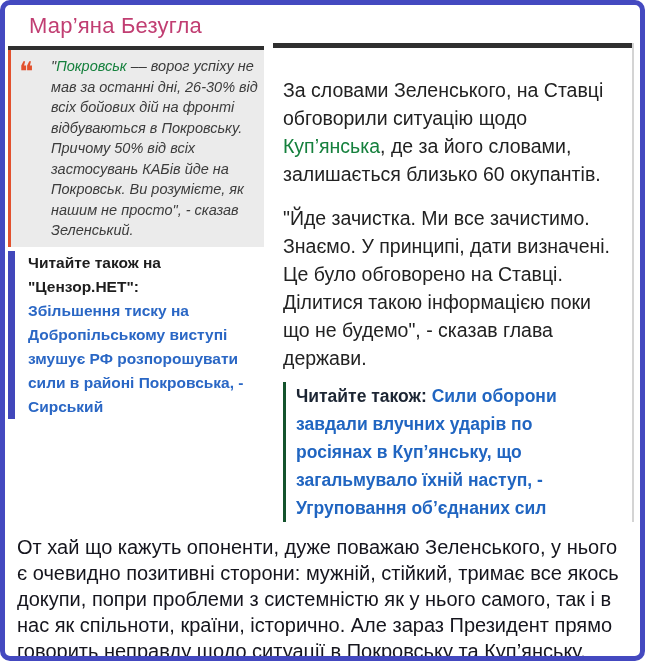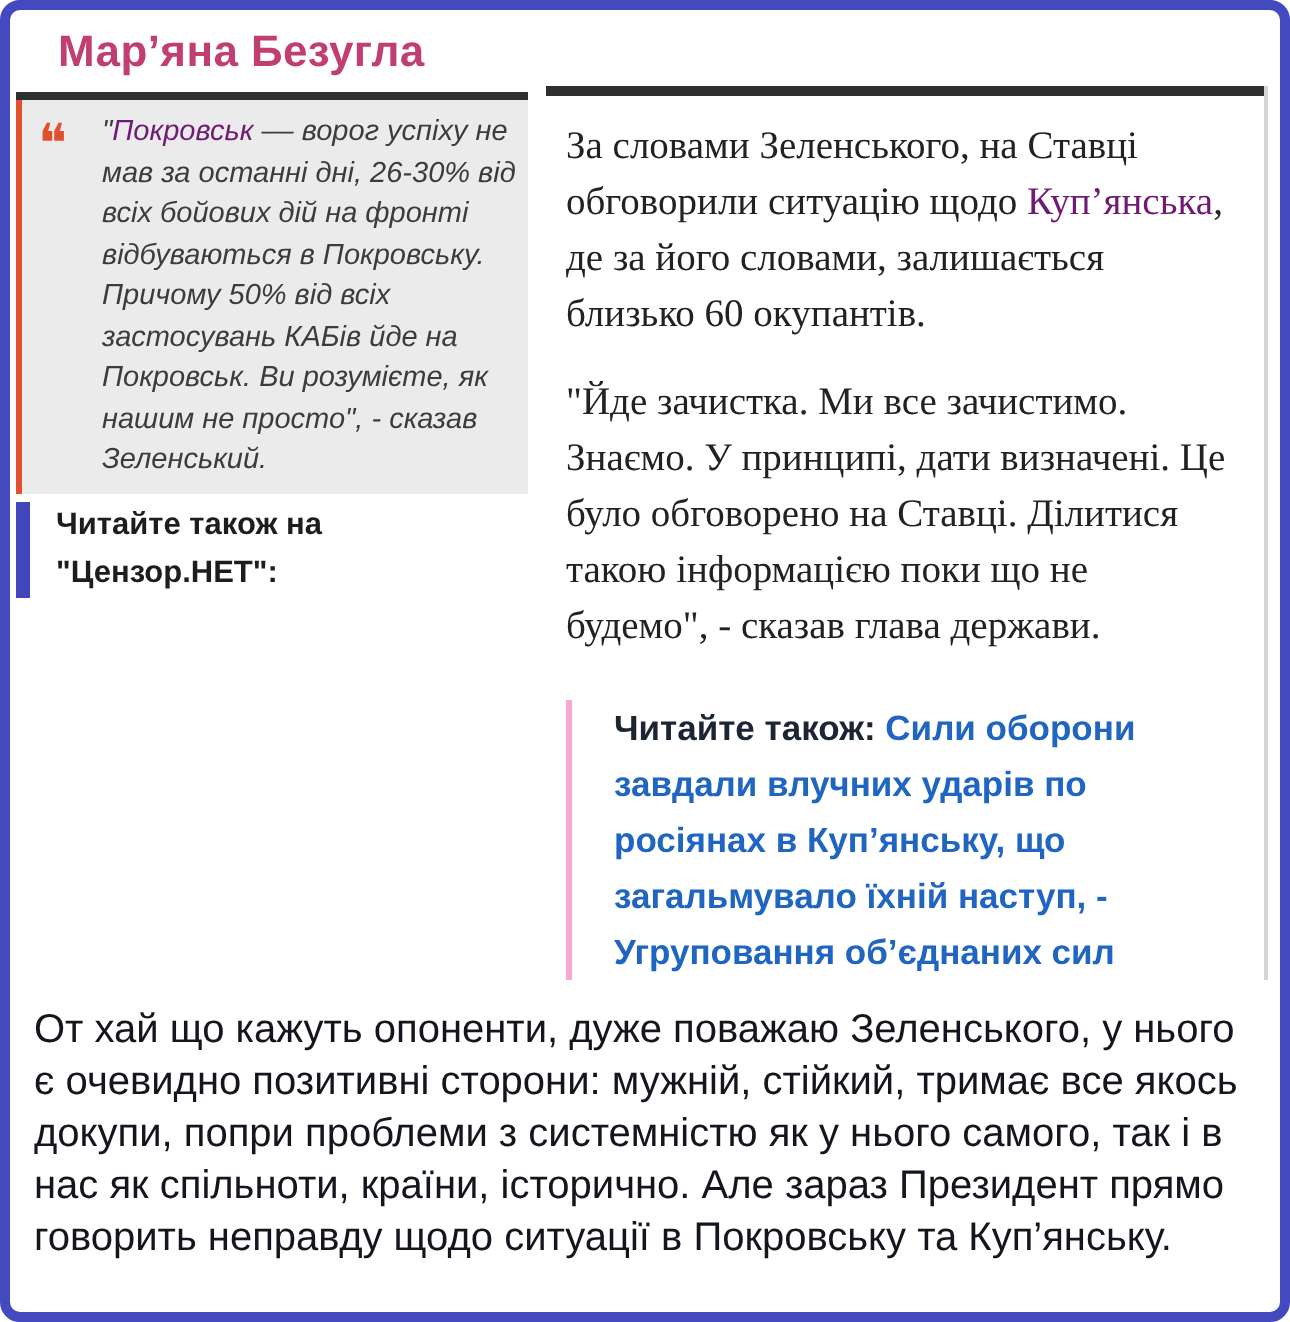--- a/index.html
+++ b/index.html
@@ -3,21 +3,21 @@
 <meta charset="utf-8">
 <style>
   html,body { margin:0; padding:0; background:#ffffff; }
   body { width:645px; height:661px; font-family:"Liberation Sans", sans-serif; }
   .frame {
     box-sizing:border-box; width:645px; height:661px;
     border:5px solid #4449c0; border-radius:10px;
     background:#ffffff; overflow:hidden;
   }
   .header { padding:8px 24px 4px 24px; }
-  .channel-name { color:#c13e72; font-size:22px; font-weight:700; letter-spacing:0.2px; cursor:pointer; }
+  .channel-name { color:#c13e72; font-size:22px; font-weight:400; letter-spacing:0.2px; cursor:pointer; }
 
   .columns { display:flex; gap:9px; padding:0 6px 0 3px; align-items:flex-start; }
   .col-left { width:256px; flex:none; margin-top:3px; }
   .col-right { flex:1; border-right:2px solid #d4d4d4; min-height:445px; box-sizing:border-box; }
 
   .bar-left { height:4px; background:#2f2f2f; }
   .bar-right { height:5px; background:#2f2f2f; }
 
   .quote-block {
     background:#ebebeb; border-left:3px solid #e2512d;
@@ -28,27 +28,27 @@
 
   .p-left { font-size:15px; line-height:20.5px; color:#161616; margin:6px 0 0 1px; }
   .read-left {
     border-left:7px solid #4147bb; padding-left:13px; margin:4px 0 0 0;
     font-weight:bold; font-size:15.5px; line-height:24px;
   }
   .read-left .heading { color:#1d1d1d; }
   .read-left .rl-link { color:#2a67c5; cursor:pointer; }
   .p-left2 { font-size:15px; line-height:24px; color:#161616; margin:6px 0 0 1px; }
 
-  .p-right { font-size:19.5px; line-height:28px; color:#222222; margin:12px 18px 0 10px; max-width:330px;font-family:Liberation Serif, serif; }
+  .p-right { font-size:19.5px; line-height:28px; color:#222222; margin:28px 18px 0 10px; max-width:330px; }
   .p-right.second { margin-top:16px; }
   .read-right {
-    border-left:3px solid #f9a8d4; margin:22px 18px 0 10px; padding-left:21px;
+    border-left:3px solid #14532d; margin:10px 18px 0 10px; padding-left:10px;
     font-weight:bold; font-size:17.5px; line-height:28px; max-width:311px;
   }
-  span.link { color:#701a75; cursor:pointer; }
+  span.link { color:#15803d; cursor:pointer; }
   span.link-bold { color:#2065c1; cursor:pointer; }
   span.bold-dark { color:#1c2533; }
 
   .footer { padding:12px 10px 0 12px; font-size:20px; line-height:26px; color:#15151d; }
 </style>
 </head>
 <body>
 
 <div class="frame">
 
@@ -62,20 +62,21 @@
       <div class="bar-left"></div>
 
       <div class="quote-block">
         <div class="quote-icon">❝</div>
         <div class="quote-text"><span>"</span><span class="link">Покровськ</span><span> –– ворог успіху не мав за останні дні, 26-30% від всіх бойових дій на фронті відбуваються в Покровську. Причому 50% від всіх застосувань КАБів йде на Покровськ. Ви розумієте, як нашим не просто", - сказав Зеленський.</span></div>
       </div>
 
 
       <div class="read-left">
         <div class="heading">Читайте також на "Цензор.НЕТ":</div>
+        <div class="rl-link">Збільшення тиску на Добропільському виступі змушує РФ розпорошувати сили в районі Покровська, - Сирський</div>
       </div>
 
     </div>
 
     <div class="col-right">
       <div class="bar-right"></div>
 
       <div class="p-right"><span>За словами Зеленського, на Ставці обговорили ситуацію щодо </span><span class="link">Куп’янська</span><span>, де за його словами, залишається близько 60 окупантів.</span></div>
 
       <div class="p-right second">"Йде зачистка. Ми все зачистимо. Знаємо. У принципі, дати визначені. Це було обговорено на Ставці. Ділитися такою інформацією поки що не будемо", - сказав глава держави.</div>

